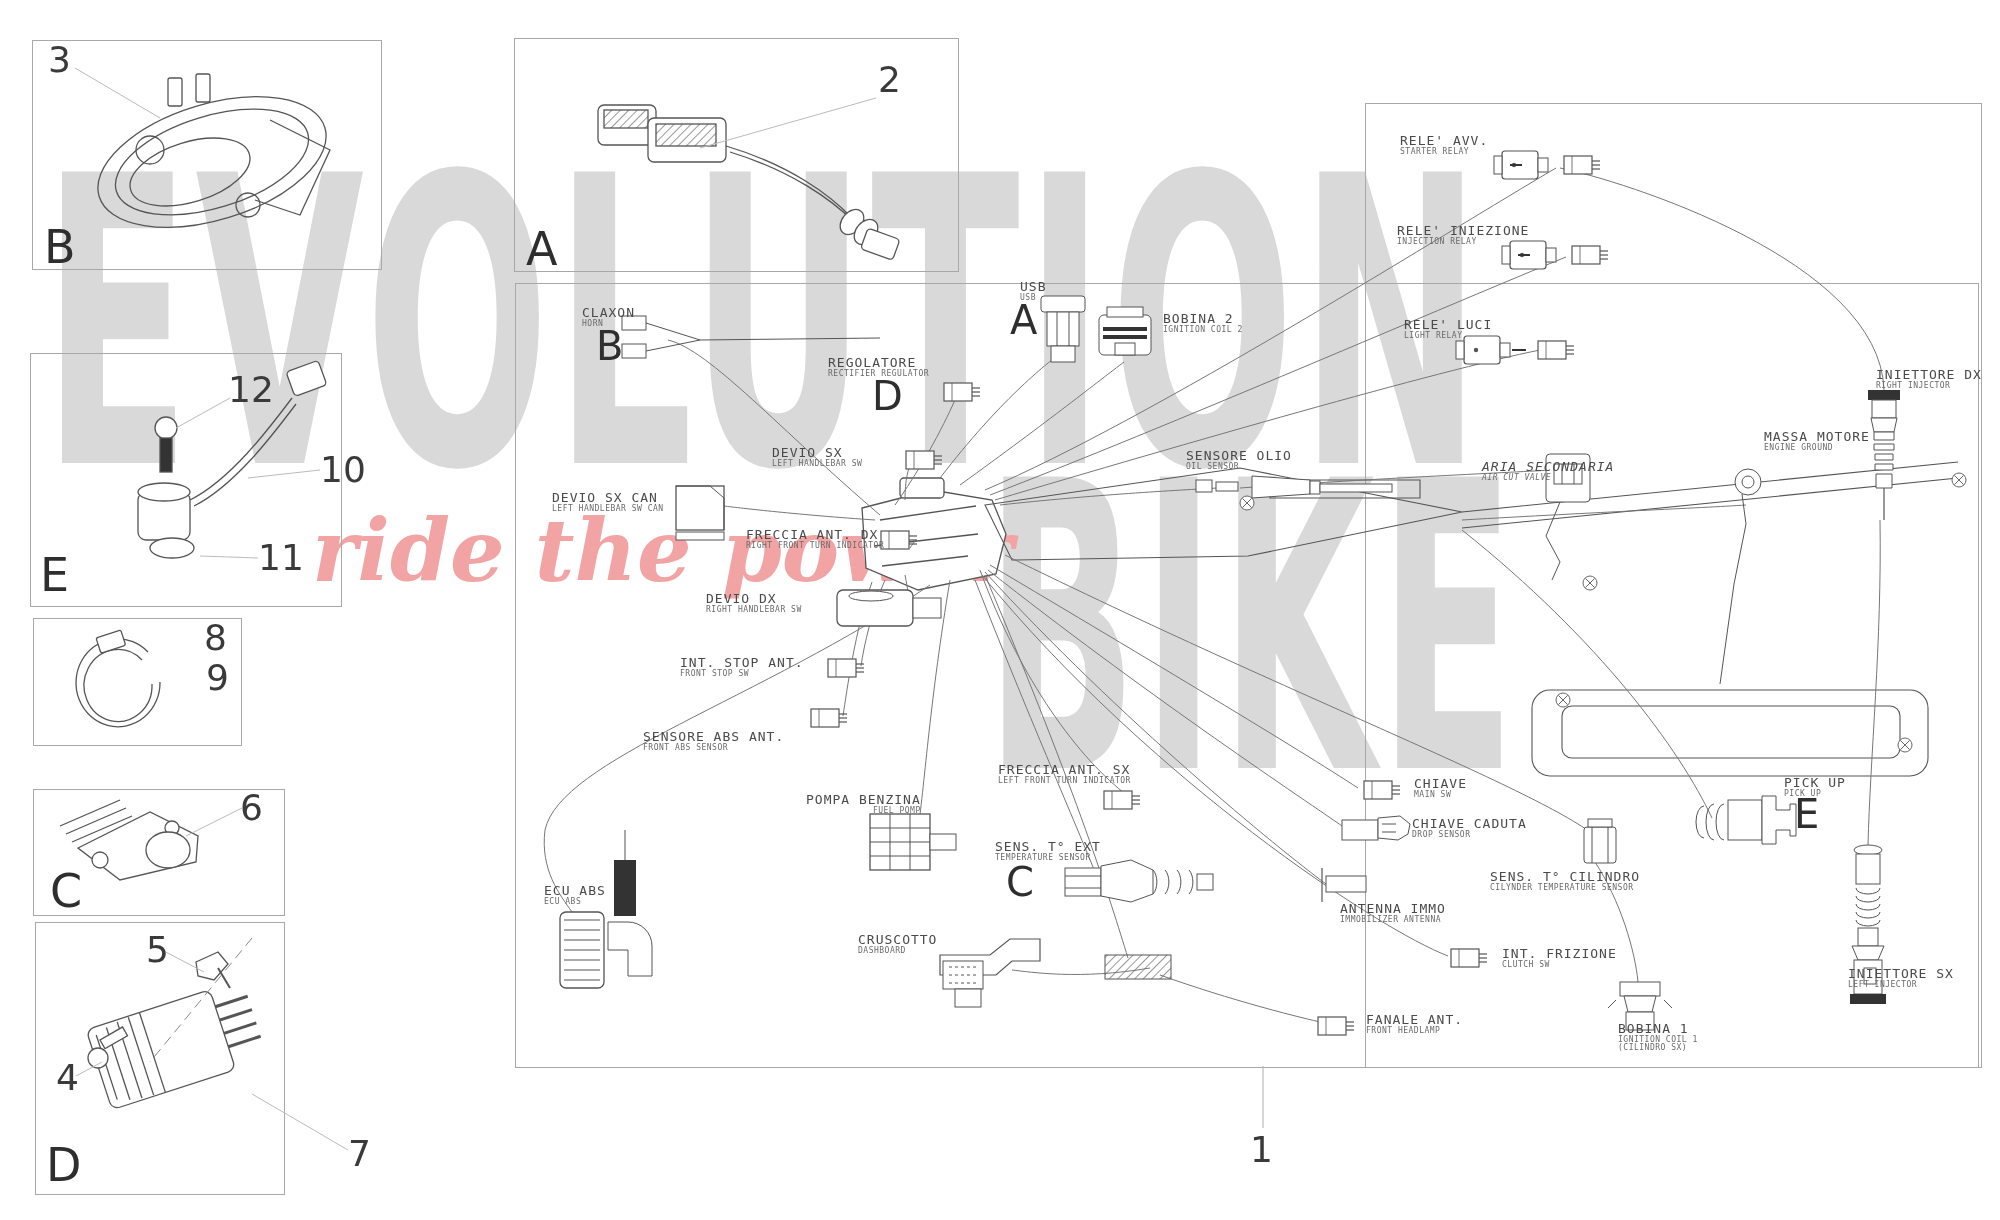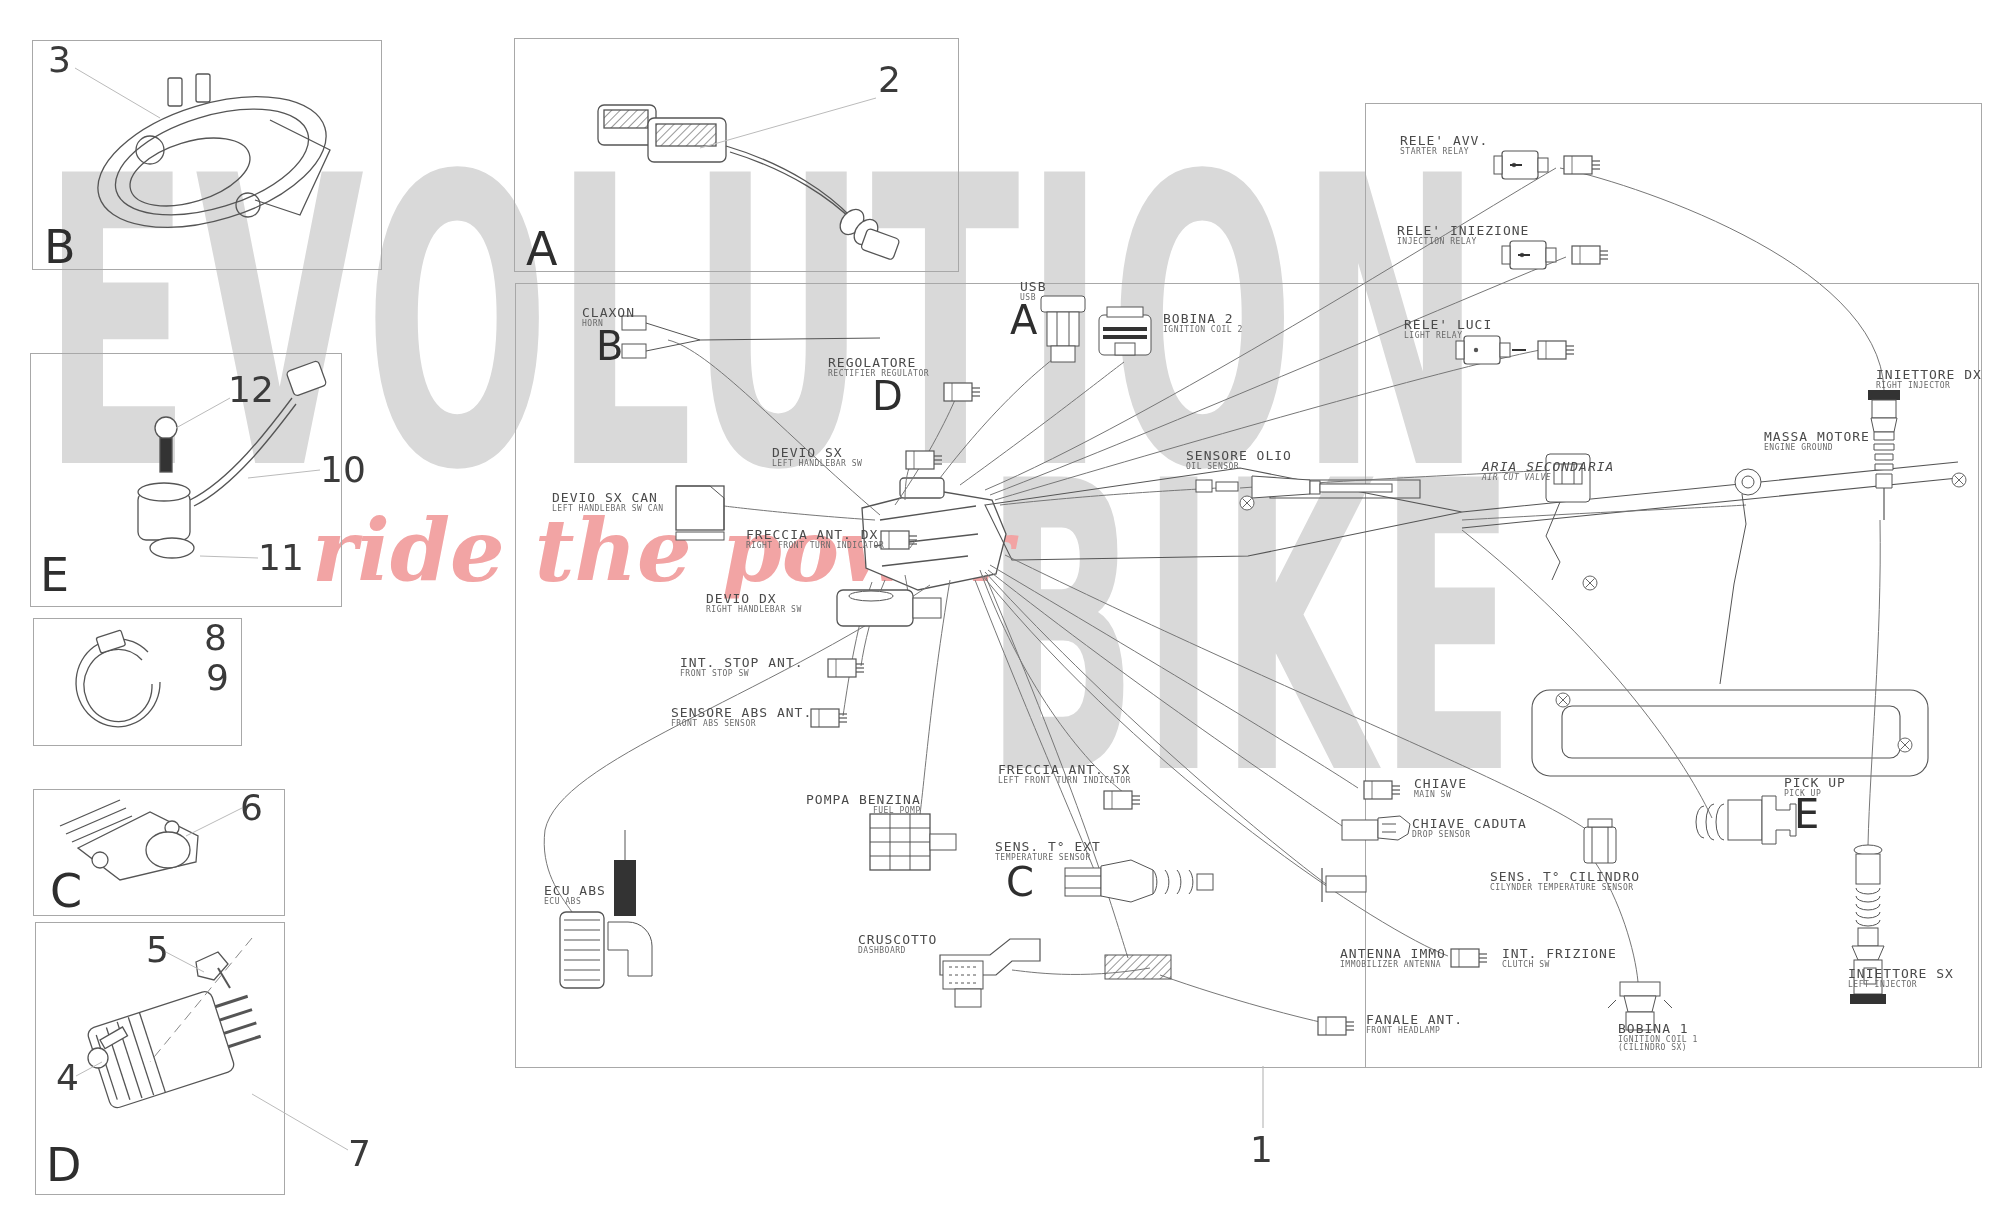--- a/index.html
+++ b/index.html
@@ -402,21 +402,21 @@
       <div class="t2">RIGHT FRONT TURN INDICATOR</div>
     </div>
   <div class="lbl" style="left:706px;top:592px;">
     <div class="t1">DEVIO DX</div>
       <div class="t2">RIGHT HANDLEBAR SW</div>
     </div>
   <div class="lbl" style="left:680px;top:656px;">
     <div class="t1">INT. STOP ANT.</div>
       <div class="t2">FRONT STOP SW</div>
     </div>
-  <div class="lbl" style="left:643px;top:706px;margin-left:28px;">
+  <div class="lbl" style="left:643px;top:730px;">
     <div class="t1">SENSORE ABS ANT.</div>
       <div class="t2">FRONT ABS SENSOR</div>
     </div>
   <div class="lbl" style="left:1020px;top:280px;">
     <div class="t1">USB</div>
       <div class="t2">USB</div>
     </div>
   <div class="lbl" style="left:1163px;top:312px;">
     <div class="t1">BOBINA 2</div>
       <div class="t2">IGNITION COIL 2</div>
@@ -470,21 +470,21 @@
       <div class="t2">DASHBOARD</div>
     </div>
   <div class="lbl" style="left:1414px;top:777px;">
     <div class="t1">CHIAVE</div>
       <div class="t2">MAIN SW</div>
     </div>
   <div class="lbl" style="left:1412px;top:817px;">
     <div class="t1">CHIAVE CADUTA</div>
       <div class="t2">DROP SENSOR</div>
     </div>
-  <div class="lbl" style="left:1340px;top:902px;margin-top:45px;">
+  <div class="lbl" style="left:1340px;top:902px;">
     <div class="t1">ANTENNA IMMO</div>
       <div class="t2">IMMOBILIZER ANTENNA</div>
     </div>
   <div class="lbl" style="left:1502px;top:947px;">
     <div class="t1">INT. FRIZIONE</div>
       <div class="t2">CLUTCH SW</div>
     </div>
   <div class="lbl" style="left:1366px;top:1013px;">
     <div class="t1">FANALE ANT.</div>
       <div class="t2">FRONT HEADLAMP</div>

